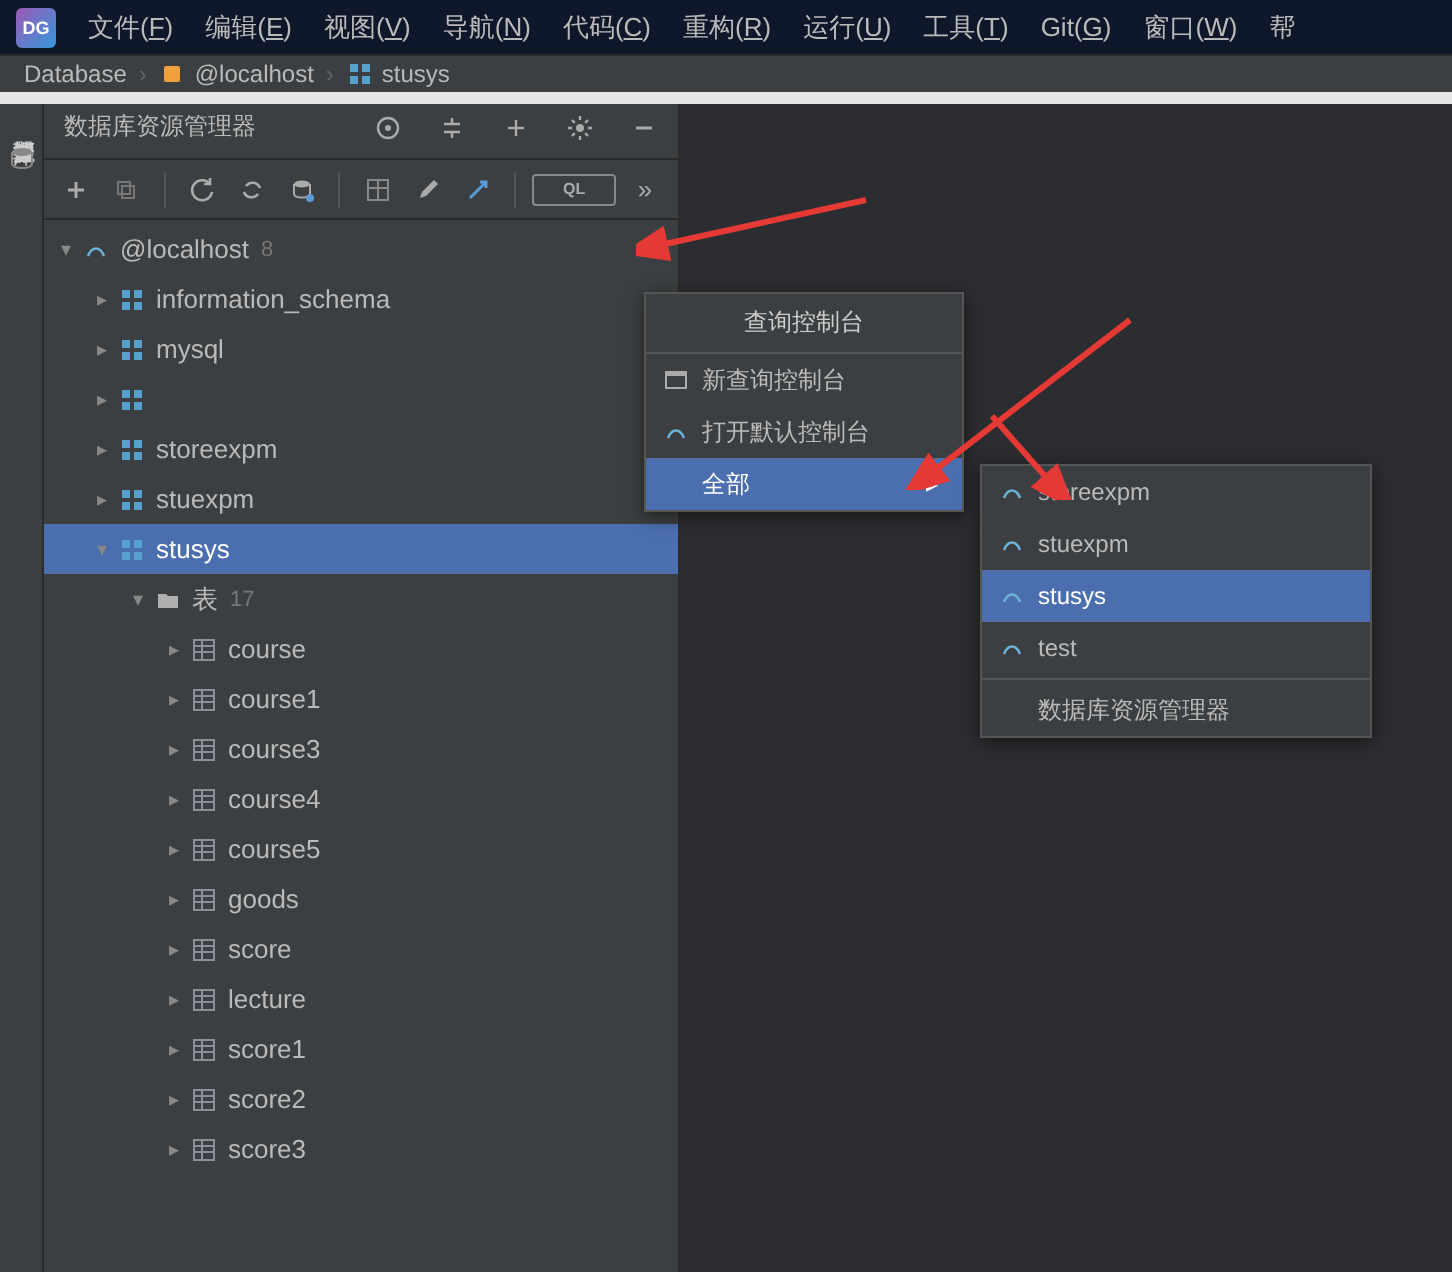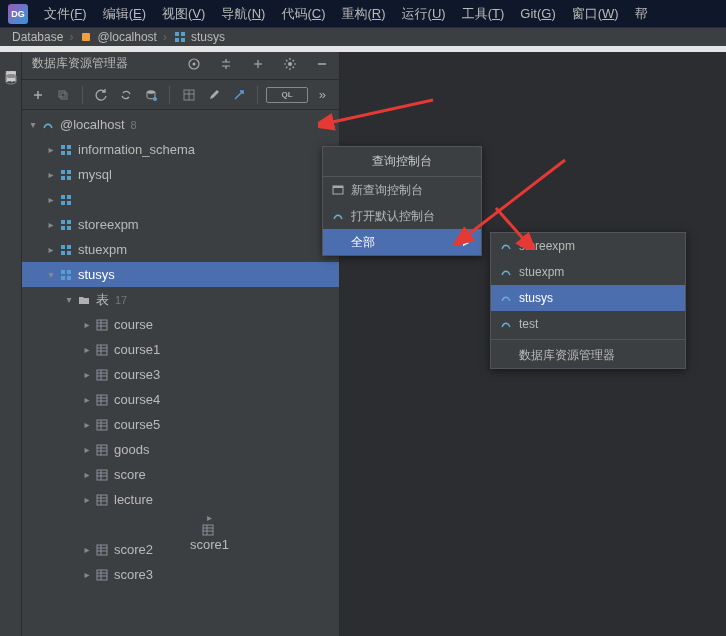--- a/index.html
+++ b/index.html
@@ -355,21 +355,21 @@
         <div class="row" style="padding-left: 58px;">
           <span class="arrow collapsed"></span>
           <span class="icon">
             <svg class="tbl-ico" width="14" height="14">
               <rect x="2" y="2" width="10" height="10" fill="none" stroke="currentColor"></rect>
               <path d="M2 5h10M2 8h10M6 2v10" stroke="currentColor"></path>
             </svg>
           </span>
           <span>lecture</span>
         </div>
-        <div class="row" style="padding-left: 58px; flex-direction: column;">
+        <div class="row" style="padding-left: 58px;">
           <span class="arrow collapsed"></span>
           <span class="icon">
             <svg class="tbl-ico" width="14" height="14">
               <rect x="2" y="2" width="10" height="10" fill="none" stroke="currentColor"></rect>
               <path d="M2 5h10M2 8h10M6 2v10" stroke="currentColor"></path>
             </svg>
           </span>
           <span>score1</span>
         </div>
         <div class="row" style="padding-left: 58px;">

